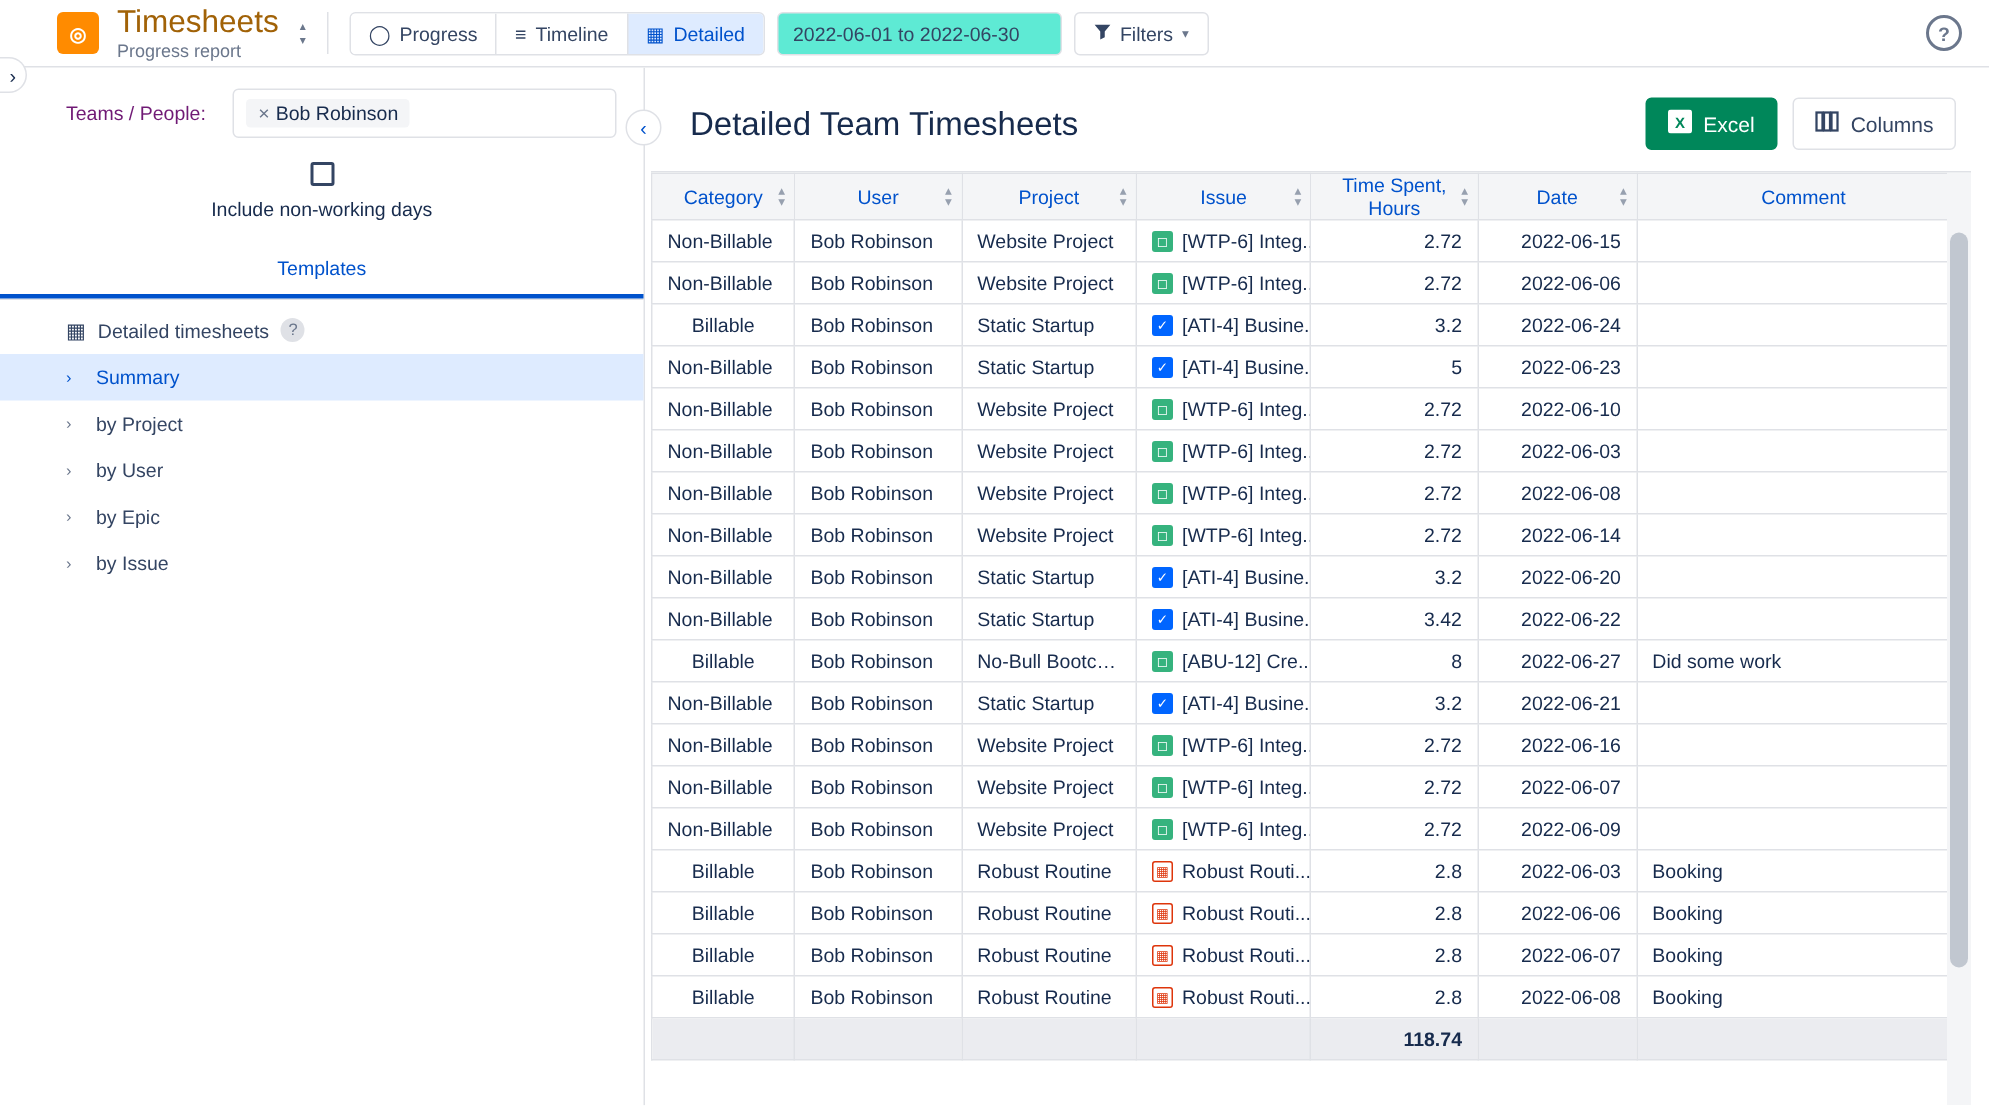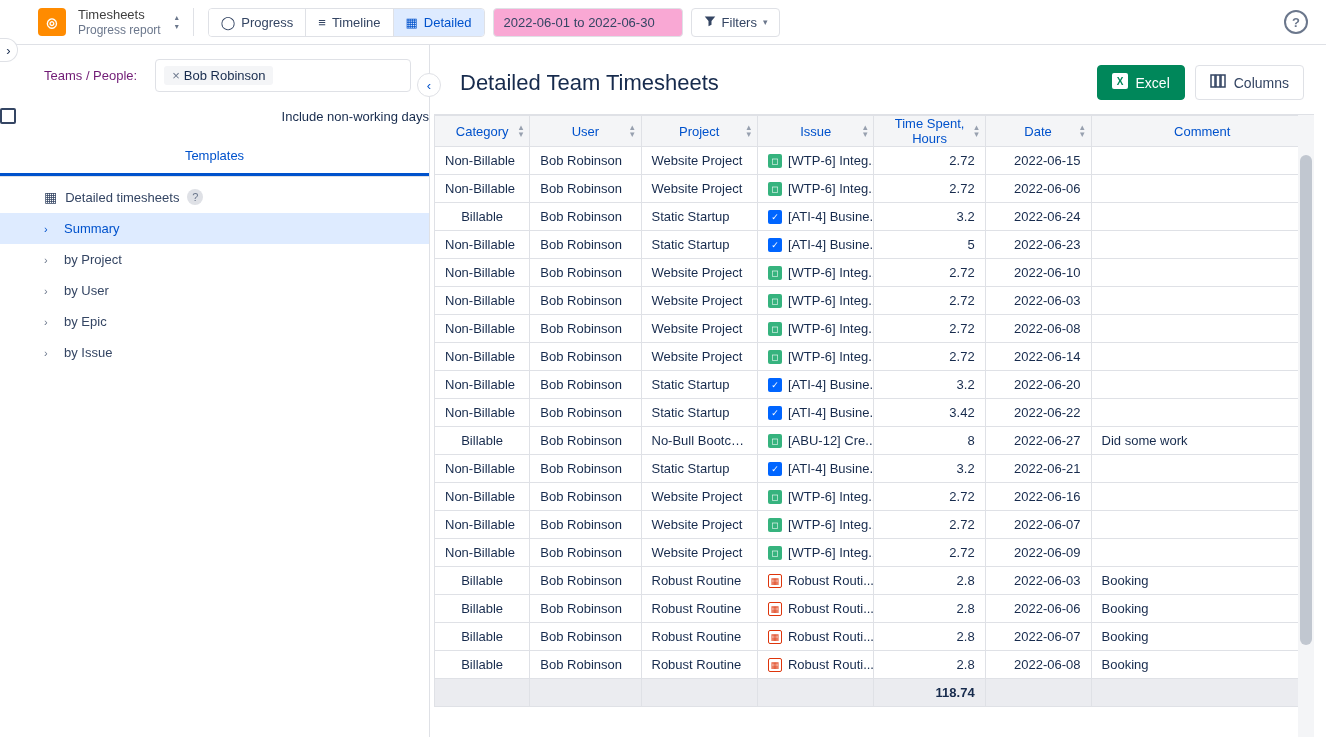--- a/index.html
+++ b/index.html
@@ -3,46 +3,46 @@
 <meta charset="utf-8">
 <style>
 * { box-sizing: border-box; margin: 0; padding: 0; }
 body { font-family: -apple-system, BlinkMacSystemFont, "Segoe UI", Arial, sans-serif; font-size: 13px; color: #172b4d; background: #fff; overflow: hidden; }
 
 .app { display: flex; flex-direction: column; width: 1326px; height: 737px; }
 .topbar { display: flex; align-items: center; height: 45px; border-bottom: 1px solid #dfe1e6; padding: 0 10px; gap: 8px; position: relative; }
 .expand-handle { position: absolute; left: 0; top: 38px; width: 18px; height: 24px; border: 1px solid #dfe1e6; border-left: none; border-radius: 0 12px 12px 0; background: #fff; display: flex; align-items: center; justify-content: center; cursor: pointer; z-index: 5; }
 .app-icon { width: 28px; height: 28px; background: #ff8b00; border-radius: 4px; display:flex; align-items:center; justify-content:center; color:#fff; font-weight:bold; margin-left: 28px; }
 .app-title-block { display: flex; flex-direction: column; line-height: 1.2; margin-left: 4px; }
-.app-title { font-size: 13px; font-weight: 500; color: #404040; }
+.app-title { font-size: 21px; font-weight: 500; color: #a16207; }
 .app-subtitle { font-size: 12px; color: #6b778c; }
 .updown { display:flex; flex-direction:column; color:#6b778c; font-size:8px; margin-left:6px; cursor:pointer; }
 .vsep { width:1px; height:28px; background:#dfe1e6; margin: 0 6px; }
 
 .segmented { display: flex; border: 1px solid #dfe1e6; border-radius: 4px; overflow: hidden; }
 .seg-btn { display:flex; align-items:center; gap:6px; padding: 6px 12px; cursor:pointer; background:#fff; border:none; font-size:13px; color:#344563; }
 .seg-btn + .seg-btn { border-left:1px solid #dfe1e6; }
 .seg-btn.active { background:#deebff; color:#0052cc; }
 .seg-icon { font-size:13px; }
 
-.date-input { border:1px solid #dfe1e6; border-radius:4px; padding:6px 10px; font-size:13px; color:#344563; width:190px; background: #f9a8d4; }
+.date-input { border:1px solid #dfe1e6; border-radius:4px; padding:6px 10px; font-size:13px; color:#344563; width:190px; background: #5eead4; }
 .filters-btn { display:flex; align-items:center; gap:6px; border:1px solid #dfe1e6; border-radius:4px; padding:6px 12px; cursor:pointer; background:#fff; font-size:13px; color:#344563; }
 .help-btn { margin-left:auto; width:24px; height:24px; border:2px solid #6b778c; border-radius:50%; display:flex; align-items:center; justify-content:center; color:#6b778c; cursor:pointer; margin-right:8px; font-weight:bold; }
 
 .body { display:flex; flex:1; overflow:hidden; }
 .sidebar { width: 430px; border-right:1px solid #dfe1e6; display:flex; flex-direction:column; position:relative; }
 .collapse-handle { position:absolute; right:-12px; top:28px; width:24px; height:24px; border:1px solid #dfe1e6; border-radius:50%; background:#fff; display:flex; align-items:center; justify-content:center; cursor:pointer; z-index:4; color:#0052cc; }
 
 .teams-row { display:flex; align-items:center; padding: 14px 18px 10px 44px; gap: 18px; }
 .teams-label { color:#701a75; }
 .chip-box { border:1px solid #dfe1e6; border-radius:4px; padding:6px 8px; flex:1; display:flex; align-items:center; min-height:32px; }
 .chip { background:#f4f5f7; border-radius:3px; padding:2px 8px; display:flex; align-items:center; gap:4px; font-size:13px; }
 .chip-x { cursor:pointer; color:#6b778c; }
 
-.include-row { display:flex; align-items:center; justify-content:space-between; gap:8px; padding: 6px 0 14px; }
+.include-row { display:flex; align-items:center; justify-content:center; gap:8px; padding: 6px 0 14px; flex-direction: column; }
 .checkbox { width:16px; height:16px; border:2px solid #344563; border-radius:2px; cursor:pointer; }
 
 .tabs { display:flex; border-bottom:1px solid #dfe1e6; }
 .tab { flex:1; text-align:center; padding:10px 0; cursor:pointer; color:#6b778c; font-weight:500; }
 .tab.active { color:#0052cc; border-bottom:3px solid #0052cc; }
 
 .sb-section { padding: 12px 18px 4px 44px; display:flex; align-items:center; gap:8px; font-weight:500; color:#344563; }
 .sb-section-icon { font-size:14px; }
 .sb-help { width:16px;height:16px;border-radius:50%;background:#dfe1e6;color:#6b778c;display:flex;align-items:center;justify-content:center;font-size:11px; }
 

